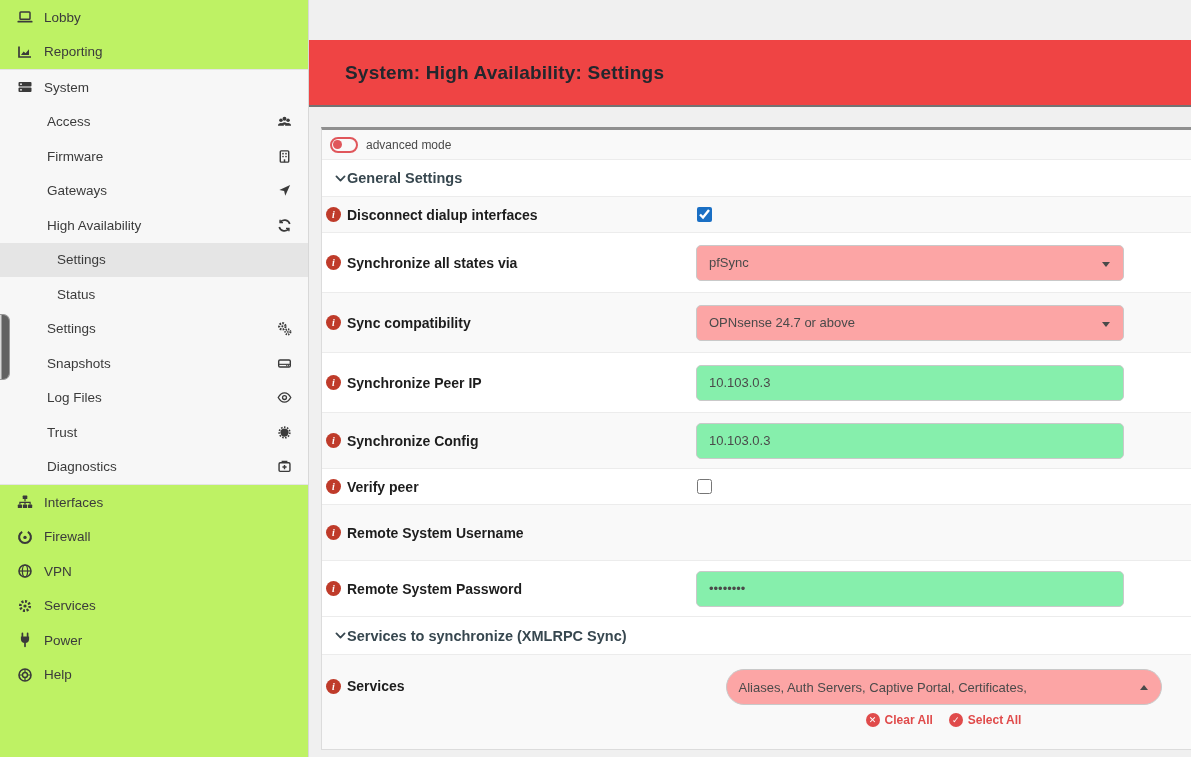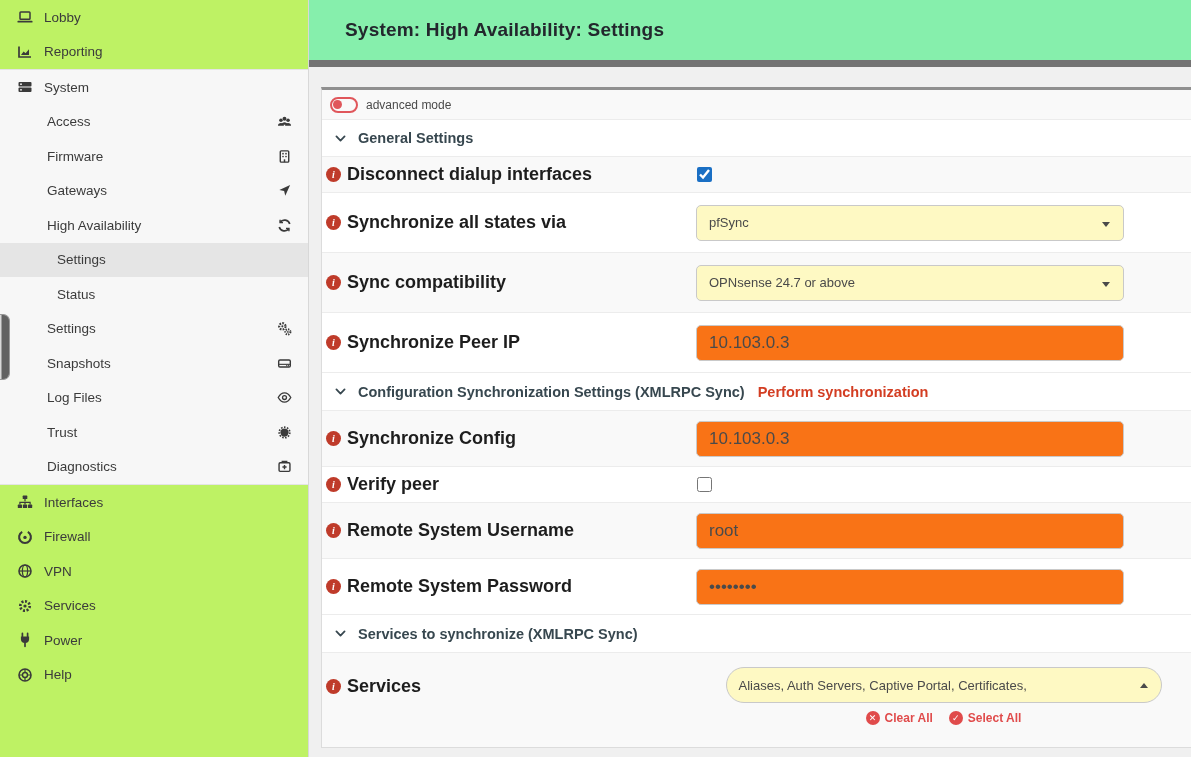--- a/index.html
+++ b/index.html
@@ -28,76 +28,76 @@
   .ic{width:16px;height:16px;flex:none;display:block;}
   .ic-r{width:15px;height:15px;flex:none;display:block;}
   .handle{
     position:absolute;left:0;top:314px;width:9px;height:64px;
     background:#626262;border:1px solid #989898;border-left:none;
     border-radius:0 7px 7px 0;box-shadow:inset 1.5px 0 0 #d9d9d9;z-index:3;
   }
   
   .main{position:absolute;left:309px;top:0;width:882px;height:757px;background:#f0f0f0;}
   .main-header{
-    height:67px;background:#86efac;border-bottom:7px solid #737373;
-    display:flex;align-items:center;padding-left:36px;box-sizing:border-box;
+    height:67px;background:#ef4444;border-bottom:2px solid #737373;
+    display:flex;align-items:center;padding-left:36px;box-sizing:border-box;margin-top:40px;
   }
   .page-title{font-size:19px;font-weight:bold;color:#23272d;letter-spacing:.2px;}
   .panel{
     margin:20px 0 0 12px;background:#fff;
     border-left:1px solid #dcdcdc;border-bottom:1px solid #dcdcdc;border-top:3px solid #8f8f8f;
   }
   .row{display:flex;align-items:center;border-bottom:1px solid #ececec;box-sizing:border-box;}
   .alt{background:#f9f9f9;}
   .h30{height:30px;}.h36{height:36px;}.h37{height:37px;}.h38{height:38px;}
   .h56{height:56px;}.h60{height:60px;}.h94{height:94px;}
   .cell-label{
     width:374px;flex:none;display:flex;align-items:center;gap:6px;
     padding-left:4px;box-sizing:border-box;
   }
-  .lbl{font-weight:bold;font-size:18px;color:#1d1d1d;text-align:right;}
+  .lbl{font-weight:bold;font-size:14px;color:#1d1d1d;text-align:right;}
   .cell-ctl{flex:1;display:flex;align-items:center;}
   
-  .row-sec{padding-left:12px;gap:11px;background:#fff;}
+  .row-sec{padding-left:12px;background:#fff;}
   .sec-title{font-weight:bold;font-size:14.5px;color:#37474f;}
   .sec-link{font-weight:bold;font-size:14.5px;color:#d33d22;text-decoration:none;margin-left:2px;}
   
   .toggle{
     width:28px;height:16px;border:2px solid #e0565b;border-radius:9px;
     position:relative;box-sizing:border-box;flex:none;
   }
   .toggle::after{
     content:"";position:absolute;left:1px;top:1.5px;width:9px;height:9px;
     border-radius:50%;background:#e0565b;
   }
   .adv-label{font-size:12px;color:#4a4a4a;margin-left:8px;}
   
   .info{
     width:15px;height:15px;border-radius:50%;background:#bf3b2a;color:#fff;
     font-size:10px;font-weight:bold;font-family:"Liberation Serif",serif;
     display:flex;align-items:center;justify-content:center;flex:none;font-style:italic;
   }
   
   .select{
-    width:428px;height:36px;border:1px solid #c9c9c9;border-radius:5px;background:#fef9c3;
+    width:428px;height:36px;border:1px solid #c9c9c9;border-radius:5px;background:#fca5a5;
     display:flex;align-items:center;padding:0 30px 0 12px;font-size:13px;color:#4a4a4a;
     position:relative;box-sizing:border-box;cursor:pointer;
   }
   .select.wide{width:436px;border-radius:18px;}
   .caret-down{
     position:absolute;right:13px;top:16px;width:0;height:0;
     border-left:4.5px solid transparent;border-right:4.5px solid transparent;border-top:5px solid #4a4a4a;
   }
   .caret-up{
     position:absolute;right:13px;top:15px;width:0;height:0;
     border-left:4.5px solid transparent;border-right:4.5px solid transparent;border-bottom:5px solid #4a4a4a;
   }
   .text-input{
-    width:428px;height:36px;border:1px solid #c9c9c9;border-radius:5px;background:#f97316;
-    padding:0 12px;font-size:17px;color:#4a4a4a;box-sizing:border-box;
+    width:428px;height:36px;border:1px solid #c9c9c9;border-radius:5px;background:#86efac;
+    padding:0 12px;font-size:13px;color:#4a4a4a;box-sizing:border-box;
     font-family:"Liberation Sans",sans-serif;outline:none;
   }
   input[type="checkbox"]{width:15px;height:15px;margin:0 0 0 1px;accent-color:#1a6fc4;}
   
   .row-services{align-items:flex-start;padding-top:14px;}
   .row-services .cell-label{padding-top:9px;}
   .svc-col{display:flex;flex-direction:column;}
   .svc-actions{display:flex;align-items:center;gap:16px;margin-top:8px;}
   .svc-link{display:flex;align-items:center;gap:5px;font-size:12px;font-weight:bold;color:#e04b4b;cursor:pointer;text-decoration:none;}
   .mini-circle{
@@ -340,27 +340,20 @@
     <div class="row h60">
       <div class="cell-label">
         <span class="info">i</span>
         <span class="lbl">Synchronize Peer IP</span>
       </div>
       <div class="cell-ctl">
         <input class="text-input" type="text" value="10.103.0.3" style="">
       </div>
     </div>
 
-    <div class="row h38 row-sec">
-      <svg width="13" height="13" viewBox="0 0 16 16">
-          <path d="M3 5.5l5 5 5-5" fill="none" stroke="#37474f" stroke-width="2.2" stroke-linecap="round" stroke-linejoin="round"></path>
-        </svg>
-      <span class="sec-title">Configuration Synchronization Settings (XMLRPC Sync)</span>
-      <a class="sec-link" href="#">Perform synchronization</a>
-    </div>
 
     <div class="row h56 alt">
       <div class="cell-label">
         <span class="info">i</span>
         <span class="lbl">Synchronize Config</span>
       </div>
       <div class="cell-ctl">
         <input class="text-input" type="text" value="10.103.0.3" style="">
       </div>
     </div>
@@ -372,23 +365,20 @@
       </div>
       <div class="cell-ctl">
         <input type="checkbox" style="">
       </div>
     </div>
 
     <div class="row h56 alt">
       <div class="cell-label">
         <span class="info">i</span>
         <span class="lbl">Remote System Username</span>
-      </div>
-      <div class="cell-ctl">
-        <input class="text-input" type="text" value="root" style="">
       </div>
     </div>
 
     <div class="row h56">
       <div class="cell-label">
         <span class="info">i</span>
         <span class="lbl">Remote System Password</span>
       </div>
       <div class="cell-ctl">
         <input class="text-input" type="text" value="••••••••" style="">

